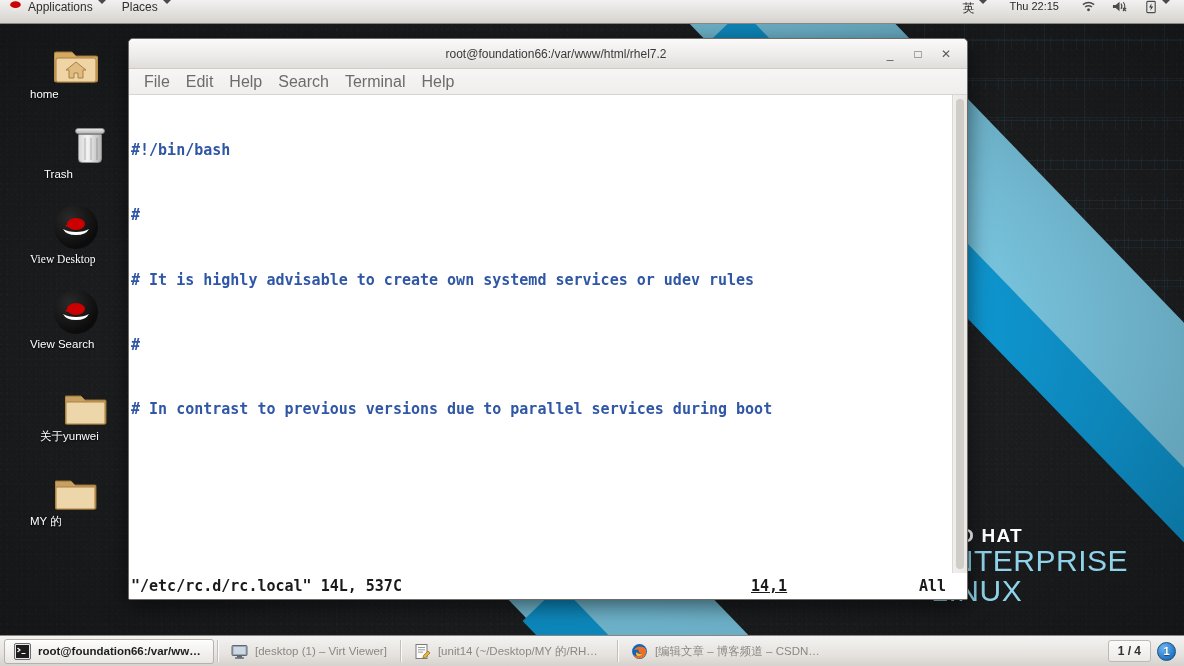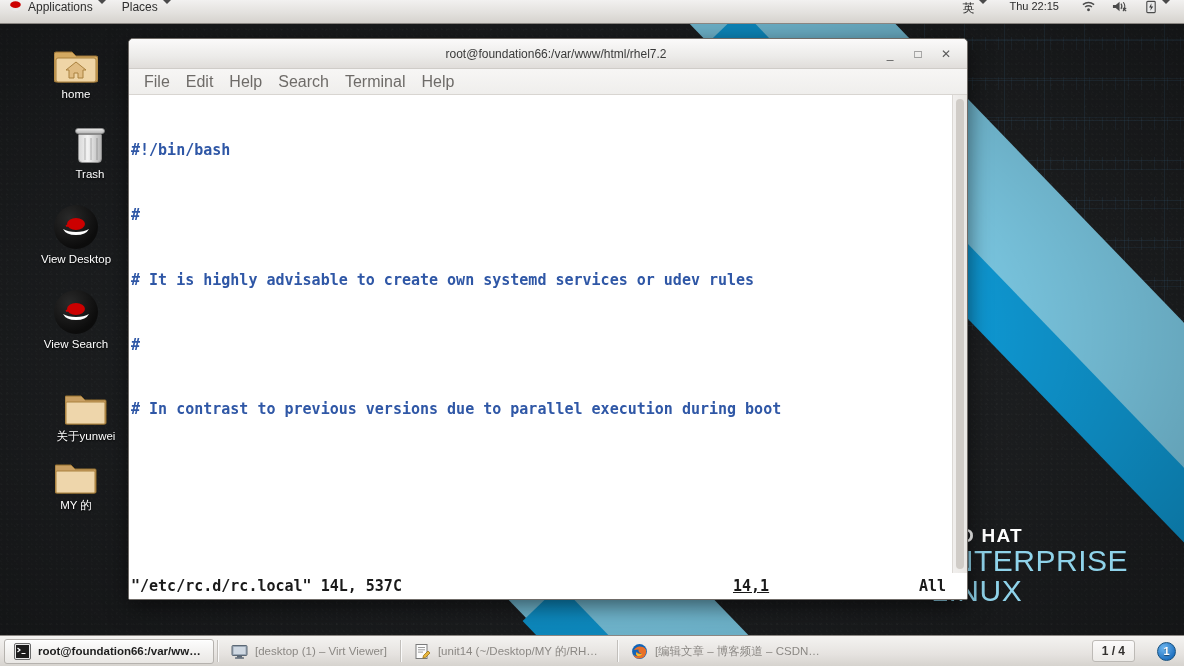--- a/index.html
+++ b/index.html
@@ -119,21 +119,21 @@
   }
   .rh-hat{
     width:15px;height:13px;position:relative;display:inline-block;
   }
   .rh-hat svg{ display:block; }
   #clock{ font-size:11px; color:#2b2b2b; padding:0 6px; }
   .ime{ font-size:12px; color:#2b2b2b; }
 
   
   .desk-icon{
-    position:absolute; width:92px; text-align:center; cursor:default;
+    position:absolute; width:92px; text-align:left; cursor:default;
     user-select:none;
   }
   .desk-icon .ic{ height:46px; display:flex; align-items:flex-end; justify-content:center; }
   .desk-icon .lb{
     margin-top:4px; color:#ffffff; font-size:11.5px;
     text-shadow:0 1px 2px rgba(0,0,0,.9);
     line-height:1.2;
   }
   
   .trash{
@@ -231,21 +231,21 @@
     position:absolute; left:3px; right:3px; top:4px; bottom:4px;
     background:#d0ccc7; border-radius:4px;
   }
   #tw-status{
     flex:0 0 26px; height:26px; background:#ffffff;
     font-family:"DejaVu Sans Mono","Liberation Mono",monospace;
     font-size:15px; font-weight:bold; color:#1a1a1a;
     display:flex; align-items:center; padding-left:2px; position:relative;
     border-top:0;
   }
-  #tw-status .pos{ position:absolute; left:604px;text-decoration:underline; }
+  #tw-status .pos{ position:absolute; left:622px;text-decoration:underline; }
   #tw-status .all{ position:absolute; left:790px; }
 
   
   #taskbar{
     position:absolute; left:0; bottom:0; width:1184px; height:31px;
     background:linear-gradient(to bottom,#f4f3f1 0%,#e6e3e0 60%,#d6d3ce 100%);
     border-top:1px solid #8a8682;
     display:flex; align-items:center; padding:0 4px; gap:3px;
     z-index:60;
   }
@@ -257,21 +257,21 @@
     overflow:hidden; white-space:nowrap; cursor:default;
   }
   .task.active{
     background:linear-gradient(to bottom,#fdfdfd,#e9e7e4);
     border:1px solid #b5b2ae; color:#1d1d1d; font-weight:bold;
     box-shadow:inset 0 1px 0 #fff;
   }
   .task .tlabel{ overflow:hidden; text-overflow:ellipsis; }
   .sep{ width:1px; height:22px; background:#c2bfbb; box-shadow:1px 0 0 #fafafa; }
   .tico{ width:17px;height:17px;flex:0 0 17px; display:block; }
-  #ws-area{ margin-left:auto; display:flex; align-items:center; gap:22px; padding-right:4px;text-align:center; }
+  #ws-area{ margin-left:auto; display:flex; align-items:center; gap:6px; padding-right:4px;text-align:center; }
   #ws-count{
     font-size:12px; color:#33312f; font-weight:bold;
     padding:3px 9px; border:1px solid #bdbab6; border-radius:3px;
     background:linear-gradient(to bottom,#fbfafa,#eceae7);
   }
   #ws-badge{
     width:19px;height:19px;border-radius:50%;
     background:radial-gradient(circle at 35% 30%, #6fb7ef, #1d6fbf 75%);
     border:1px solid #15507f;
     color:#fff;font-size:11px;font-weight:bold;
@@ -312,21 +312,21 @@
 <div class="desk-icon" style="left:44px; top:118px;">
   <div class="ic">
     <div class="trash">
       <div class="lid"></div>
       <div class="can"></div>
     </div>
   </div>
   <div class="lb">Trash</div>
 </div>
 
-<div class="desk-icon" style="left:30px; top:203px;">
+<div class="desk-icon" style="left:30px; top:203px;font-family:Liberation Serif, serif;">
   <div class="ic">
     <div class="rh-disc">
       <svg width="32" height="22" viewBox="0 0 32 22">
         <ellipse cx="16" cy="8" rx="9" ry="6" fill="#cc0000"></ellipse>
         <path d="M3 13 q3 6 13 6 q10 0 13 -6 q-5 3 -13 3 q-8 0 -13 -3z" fill="#ffffff"></path>
         <path d="M6 10 q2 -1 5 0" stroke="#cc0000" stroke-width="2" fill="none"></path>
       </svg>
     </div>
   </div>
   <div class="lb">View Desktop</div>
@@ -348,21 +348,21 @@
 <div class="desk-icon" style="left:40px; top:380px;">
   <div class="ic">
     <svg width="42" height="34" viewBox="0 0 42 34">
       <path d="M1 4 h15 l4 4 h20 a1 1 0 0 1 1 1 v22 a1 1 0 0 1 -1 1 H1 a1 1 0 0 1 -1 -1 V5 a1 1 0 0 1 1 -1z" fill="#c9a063" stroke="#96702f" stroke-width="1"></path>
       <path d="M2 10 h37 a1 1 0 0 1 1 1 v20 a1 1 0 0 1 -1 1 H2 a1 1 0 0 1 -1 -1 V11 a1 1 0 0 1 1 -1z" fill="#eed6ab" stroke="#a9813f" stroke-width="1"></path>
     </svg>
   </div>
   <div class="lb">关于yunwei</div>
 </div>
 
-<div class="desk-icon" style="left:30px; top:449px;">
+<div class="desk-icon" style="left:30px; top:465px;">
   <div class="ic">
     <svg width="42" height="34" viewBox="0 0 42 34">
       <path d="M1 4 h15 l4 4 h20 a1 1 0 0 1 1 1 v22 a1 1 0 0 1 -1 1 H1 a1 1 0 0 1 -1 -1 V5 a1 1 0 0 1 1 -1z" fill="#c9a063" stroke="#96702f" stroke-width="1"></path>
       <path d="M2 10 h37 a1 1 0 0 1 1 1 v20 a1 1 0 0 1 -1 1 H2 a1 1 0 0 1 -1 -1 V11 a1 1 0 0 1 1 -1z" fill="#eed6ab" stroke="#a9813f" stroke-width="1"></path>
     </svg>
   </div>
   <div class="lb">MY 的</div>
 </div>
 
 <div id="iso-icon">
@@ -446,21 +446,21 @@
     <div class="mi">Terminal</div>
     <div class="mi">Help</div>
   </div>
 
   <div id="tw-body">
     <div id="tw-screen">
       <div class="ln comment">#!/bin/bash</div>
       <div class="ln comment">#</div>
       <div class="ln comment"># It is highly advisable to create own systemd services or udev rules</div>
       <div class="ln comment">#</div>
-      <div class="ln comment"># In contrast to previous versions due to parallel execution during boot</div>
+      <div class="ln comment"># In contrast to previous versions due to parallel services during boot</div>
       
       
       
       
       
       
       
       
       
       

